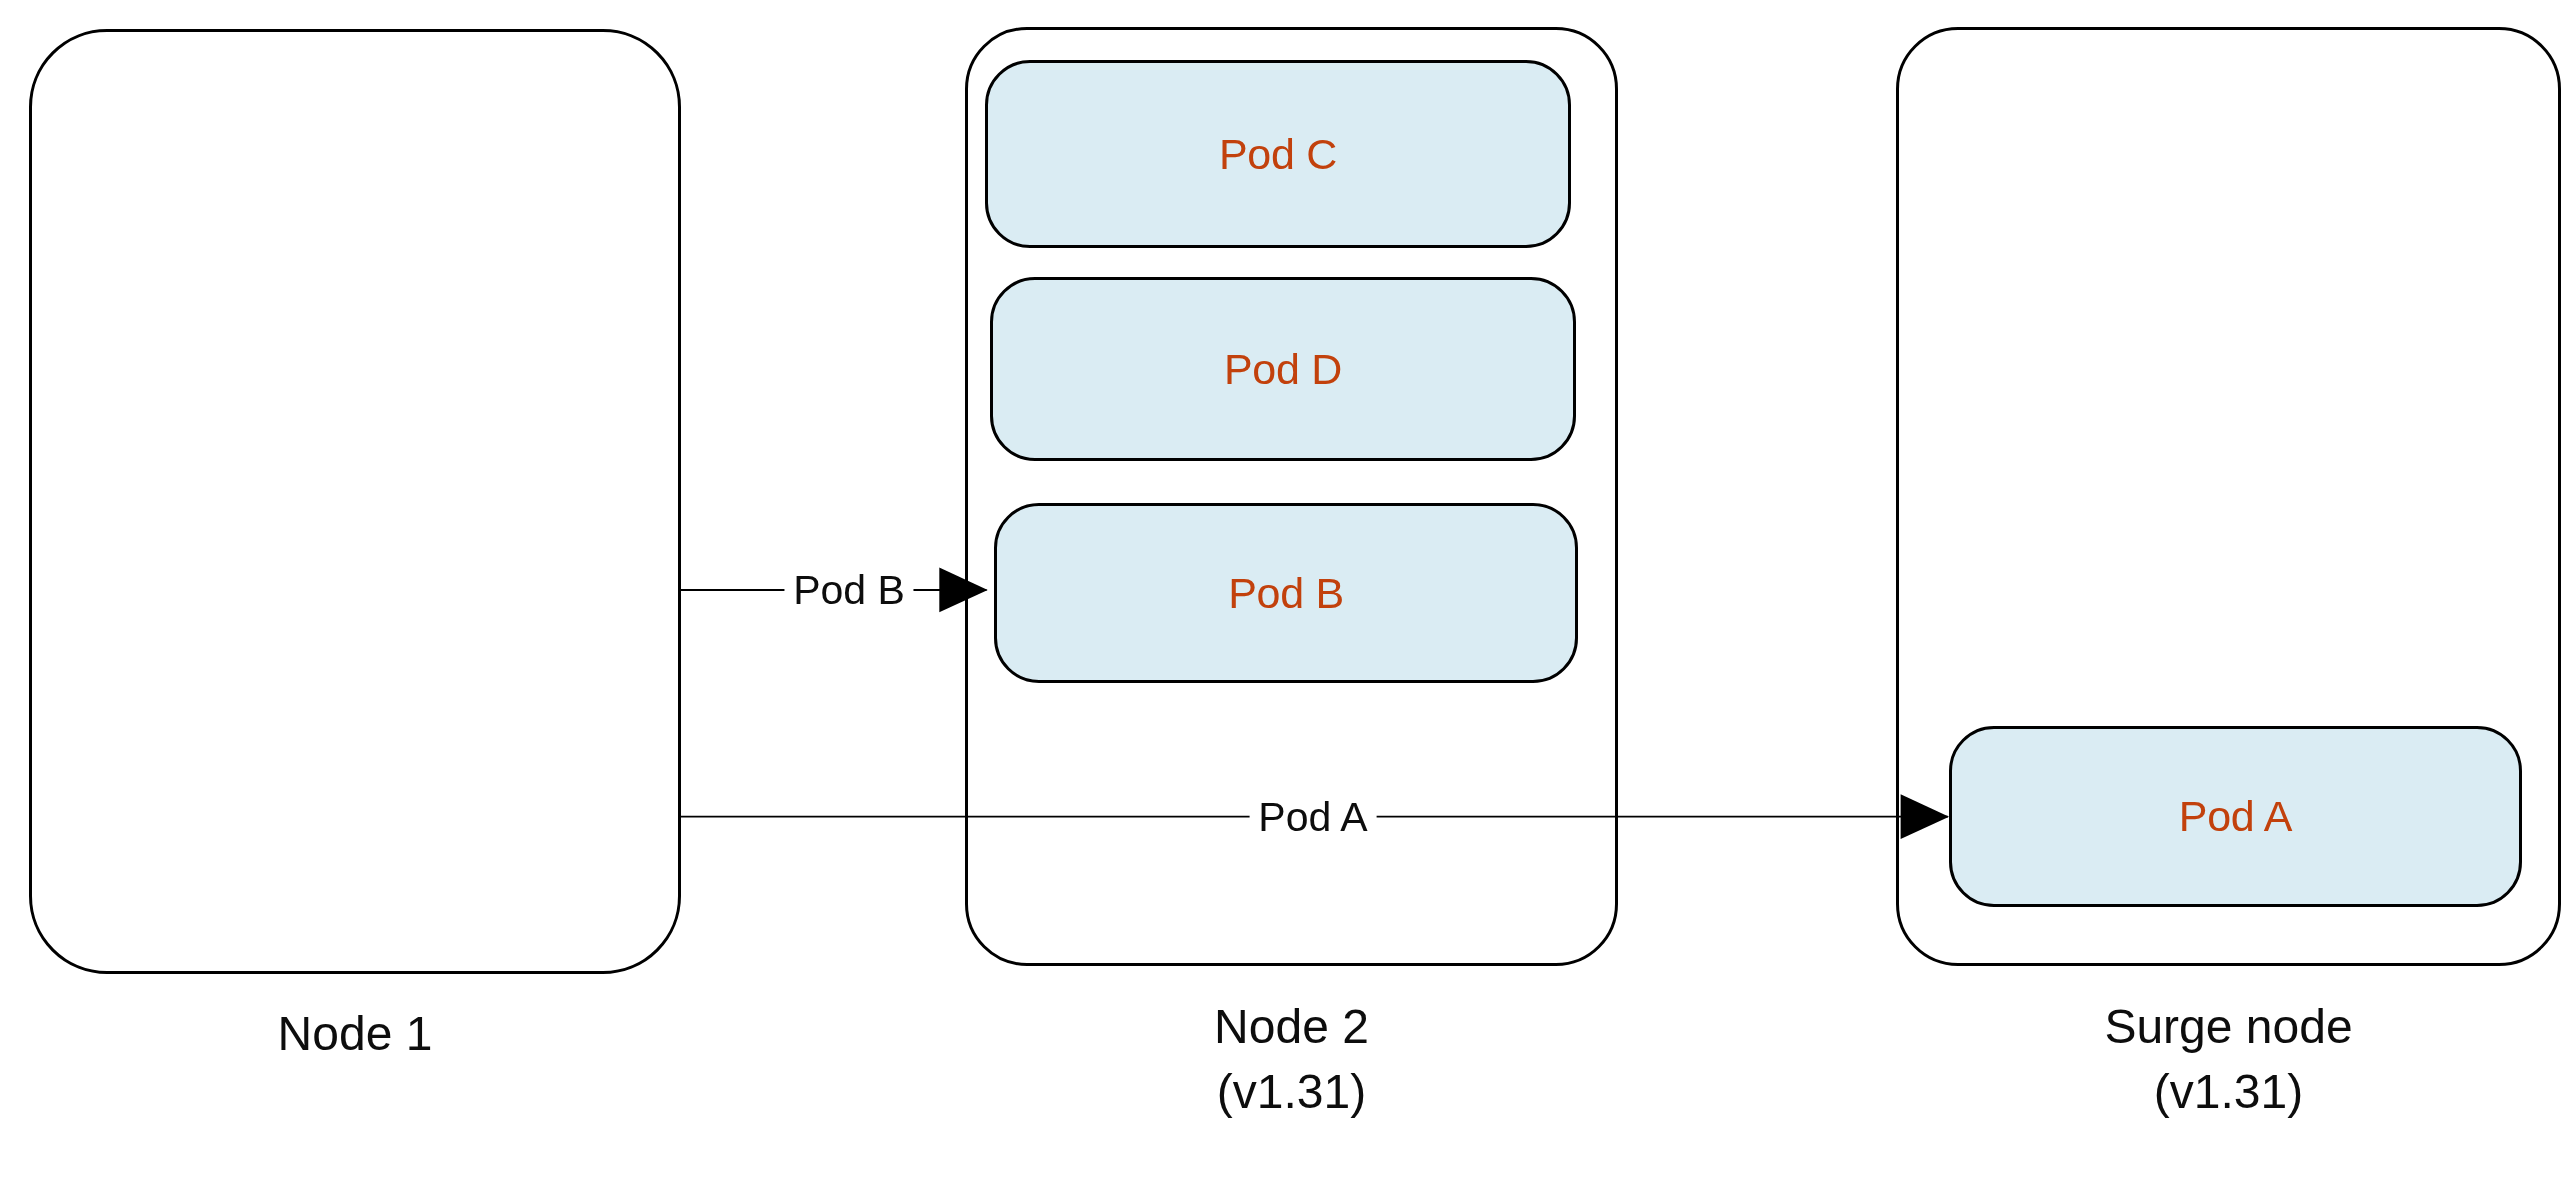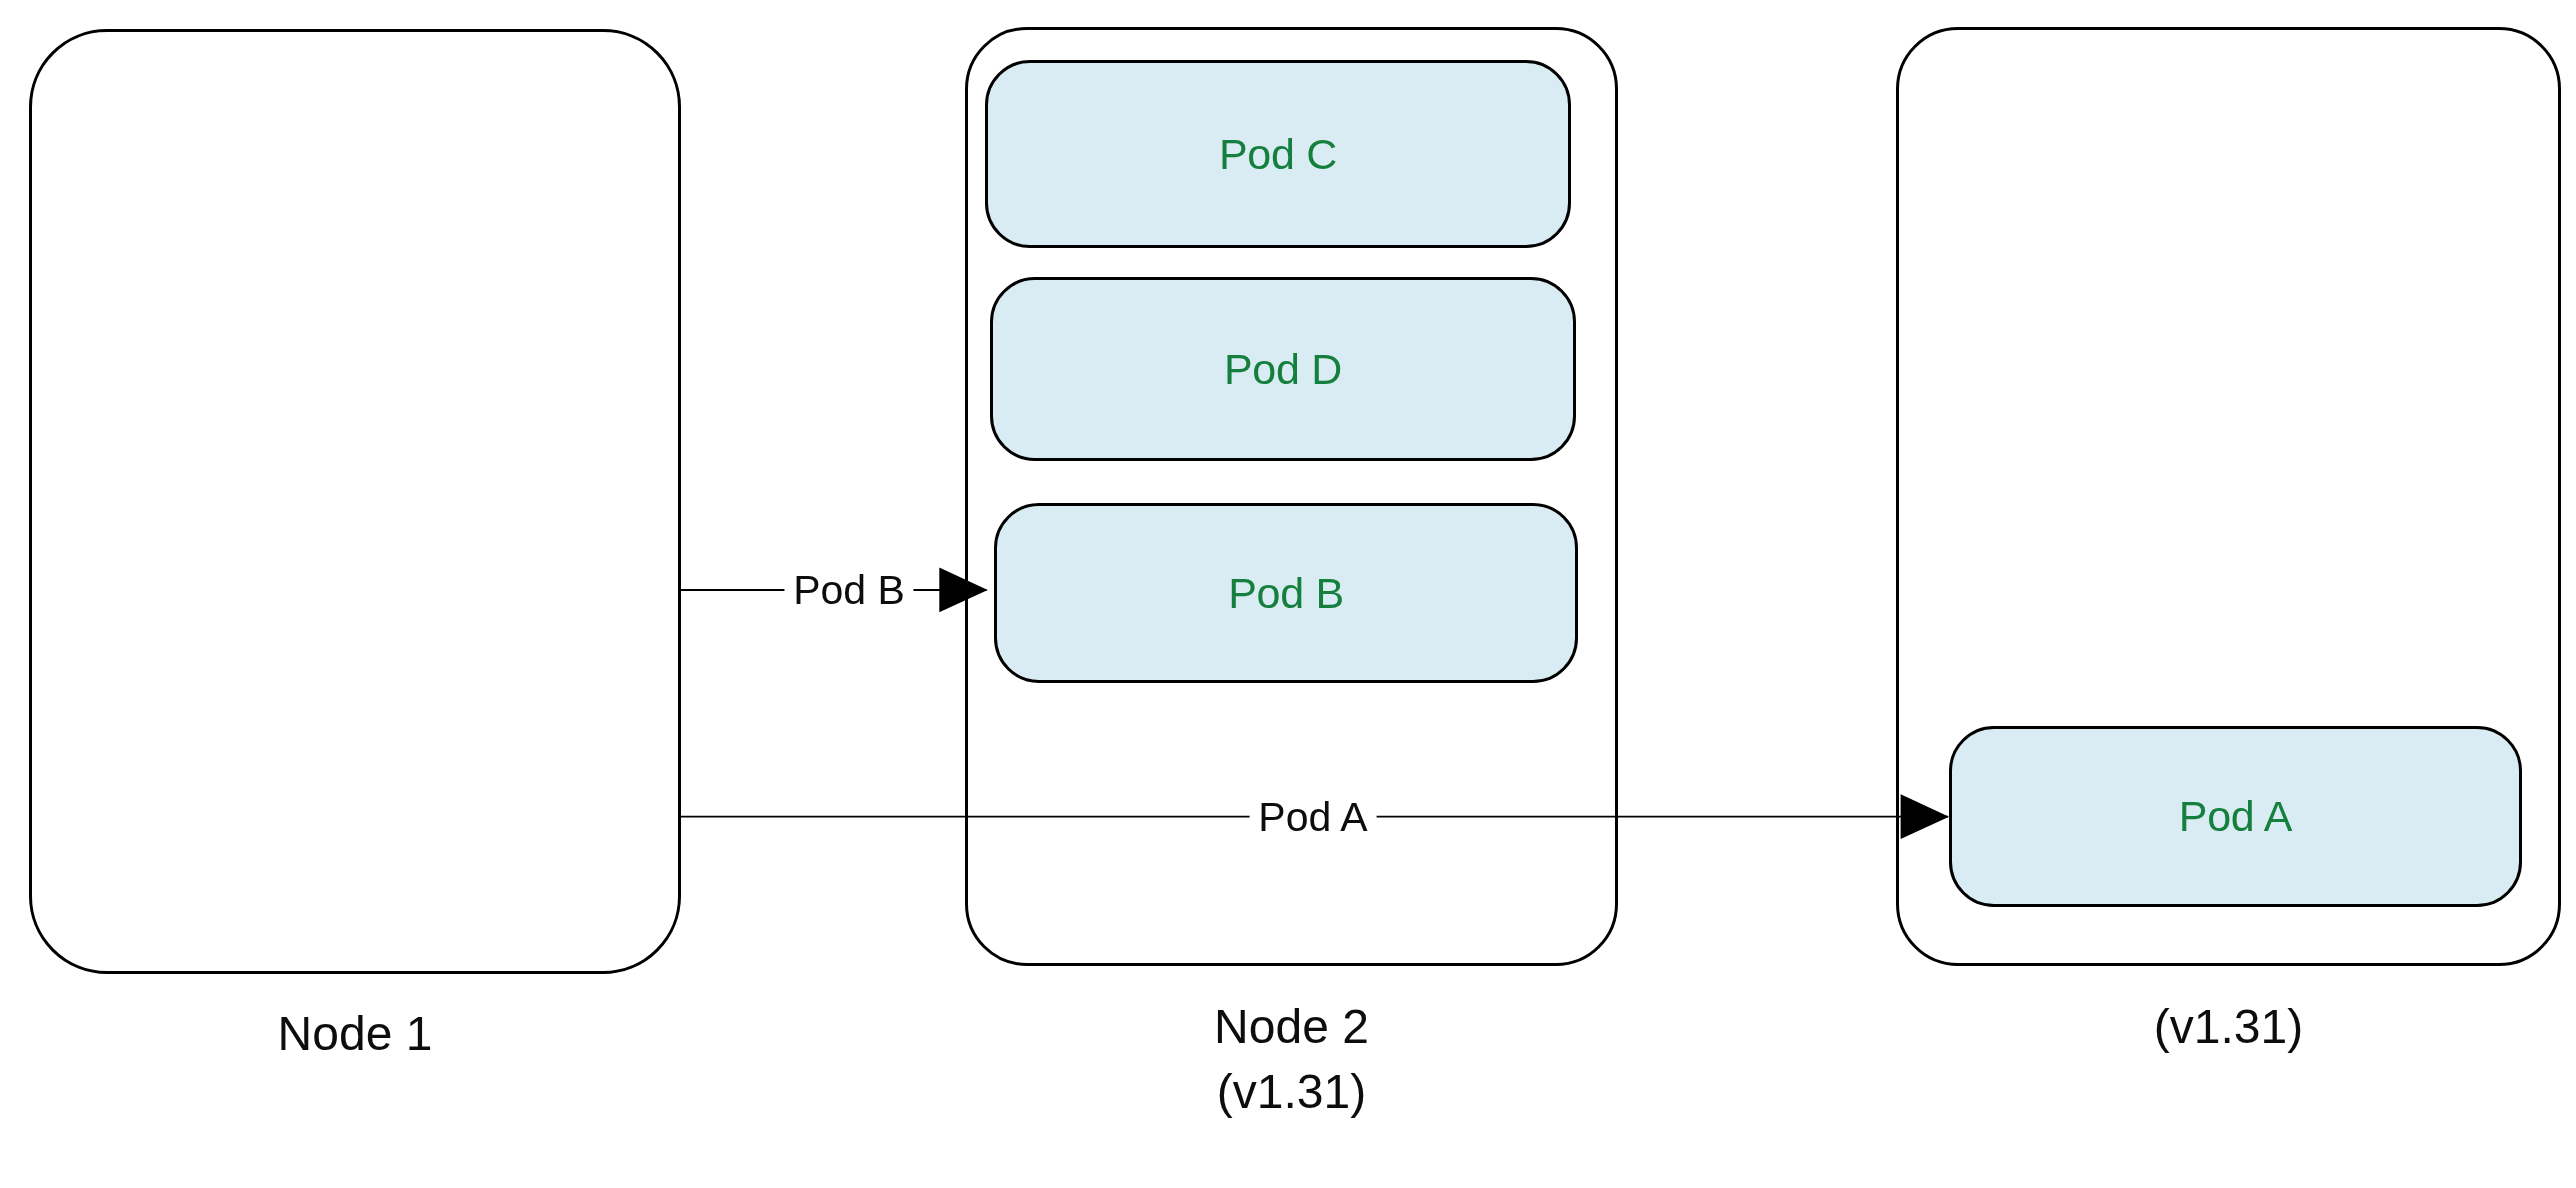--- a/index.html
+++ b/index.html
@@ -38,21 +38,21 @@
     background: #daecf3;
     border: 3.7px solid #000000;
     border-radius: 45px;
     display: flex;
     align-items: center;
     justify-content: center;
   }
   .pod-label {
     font-size: 43px;
     line-height: 1;
-    color: #15803d;
+    color: #c2410c;
     letter-spacing: -0.3px;
     white-space: nowrap;
   }
   #pod-c-box { left: 985px; top: 60px;   width: 586px; height: 188px; }
   #pod-d-box { left: 990px; top: 277px;  width: 586px; height: 184px; }
   #pod-b-box { left: 994px; top: 503px;  width: 584px; height: 180px; }
   #pod-a-box { left: 1949px; top: 726px; width: 573px; height: 181px; }
 
   
   .node-caption {
@@ -136,17 +136,18 @@
   <span class="edge-label" id="edge-label-poda">Pod A</span>
 
   <div class="node-caption" id="node1-caption">
     <span class="caption-line">Node 1</span>
   </div>
   <div class="node-caption" id="node2-caption">
     <span class="caption-line">Node 2</span>
     <span class="caption-line">(v1.31)</span>
   </div>
   <div class="node-caption" id="surge-caption">
+    <span class="caption-line">Surge node</span>
     <span class="caption-line">(v1.31)</span>
   </div>
 
 </div>
 
 
 </body></html>

